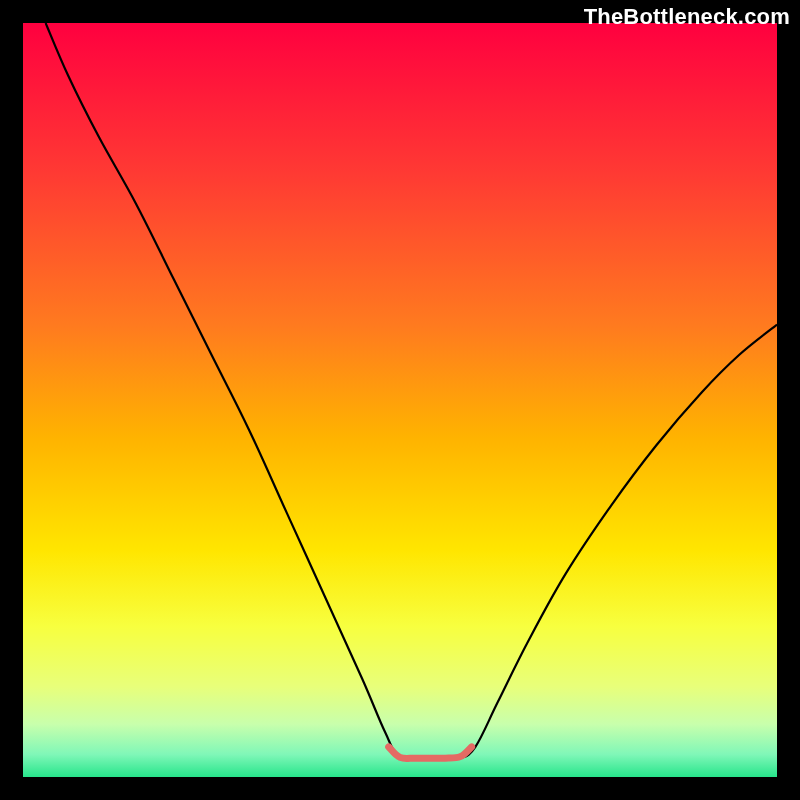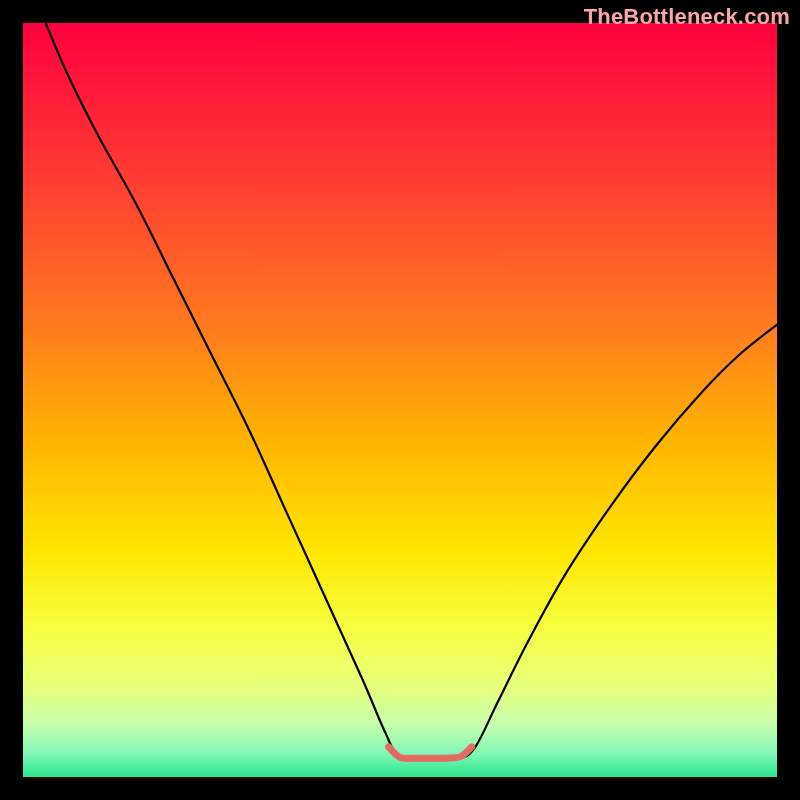--- a/index.html
+++ b/index.html
@@ -10,21 +10,21 @@
     height: 800px;
     background: #000;
   }
   .watermark {
     position: absolute;
     top: 4px;
     right: 10px;
     font-family: Arial, Helvetica, sans-serif;
     font-size: 22px;
     font-weight: 600;
-    color: #fca5a5;
+    color: #ffffff;
     letter-spacing: 0.2px;
     z-index: 3;
   }
   .plot-area {
     position: absolute;
     left: 23px;
     top: 23px;
     width: 754px;   
     height: 754px;  
     overflow: hidden;

